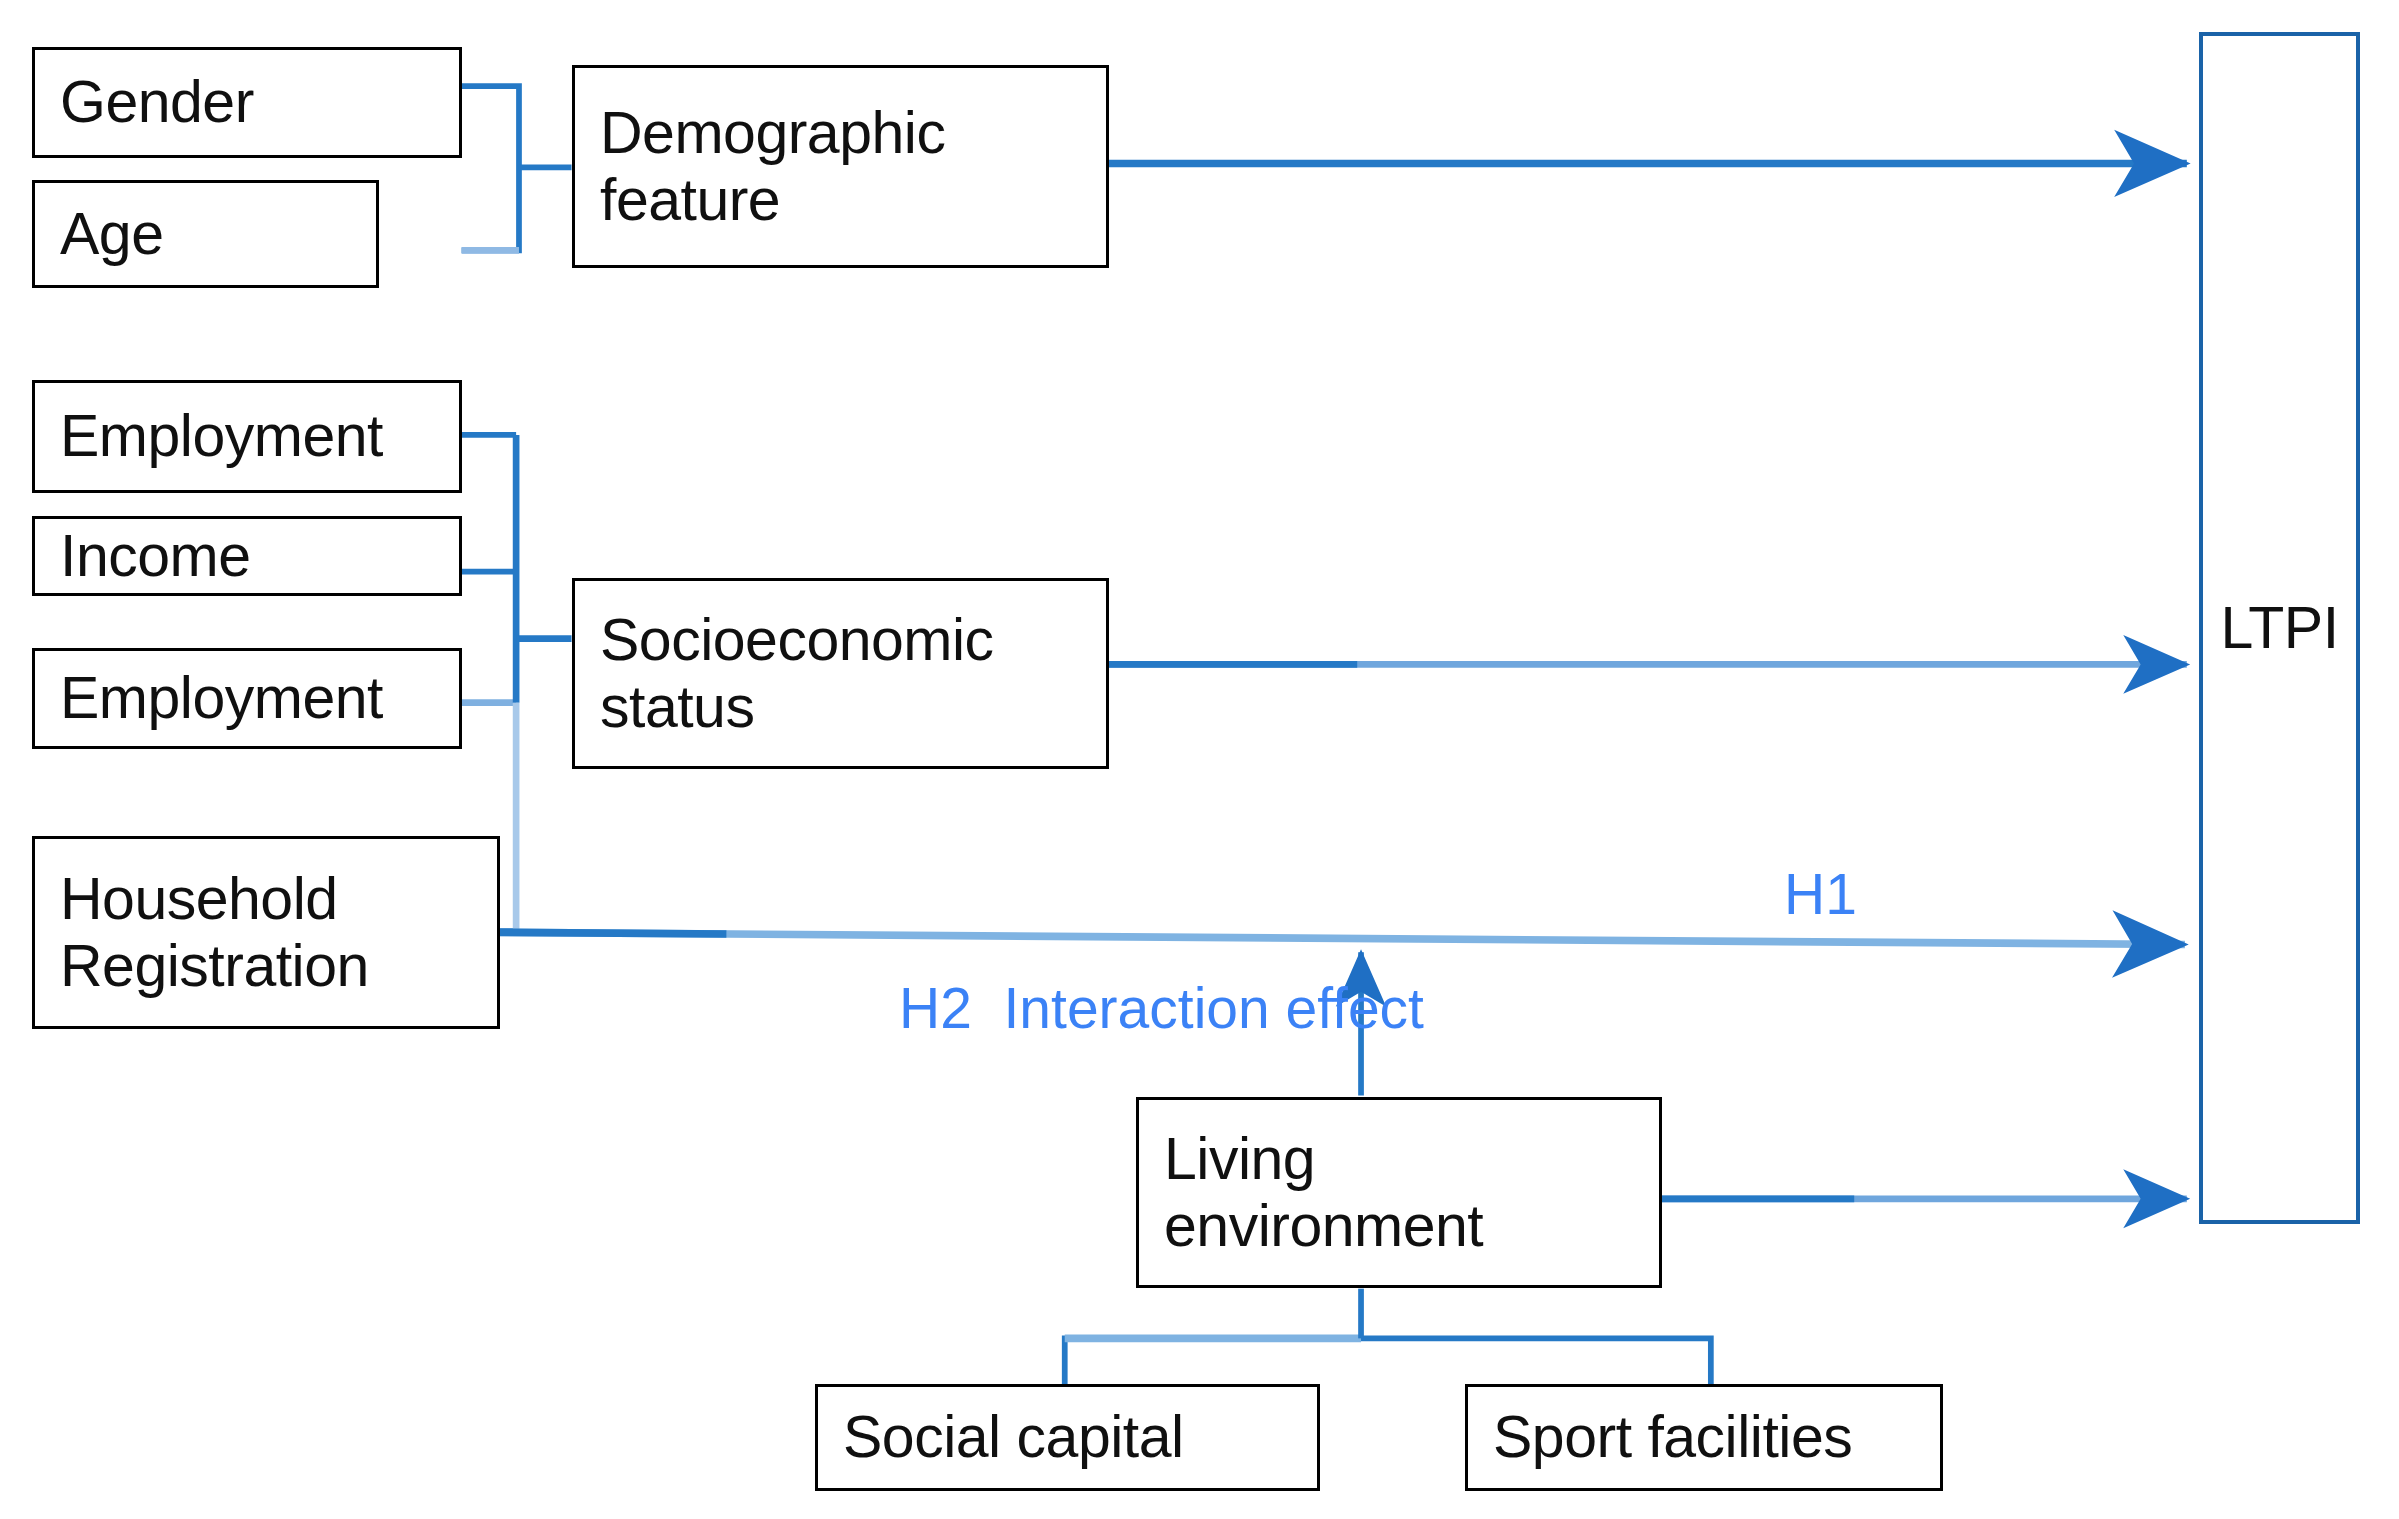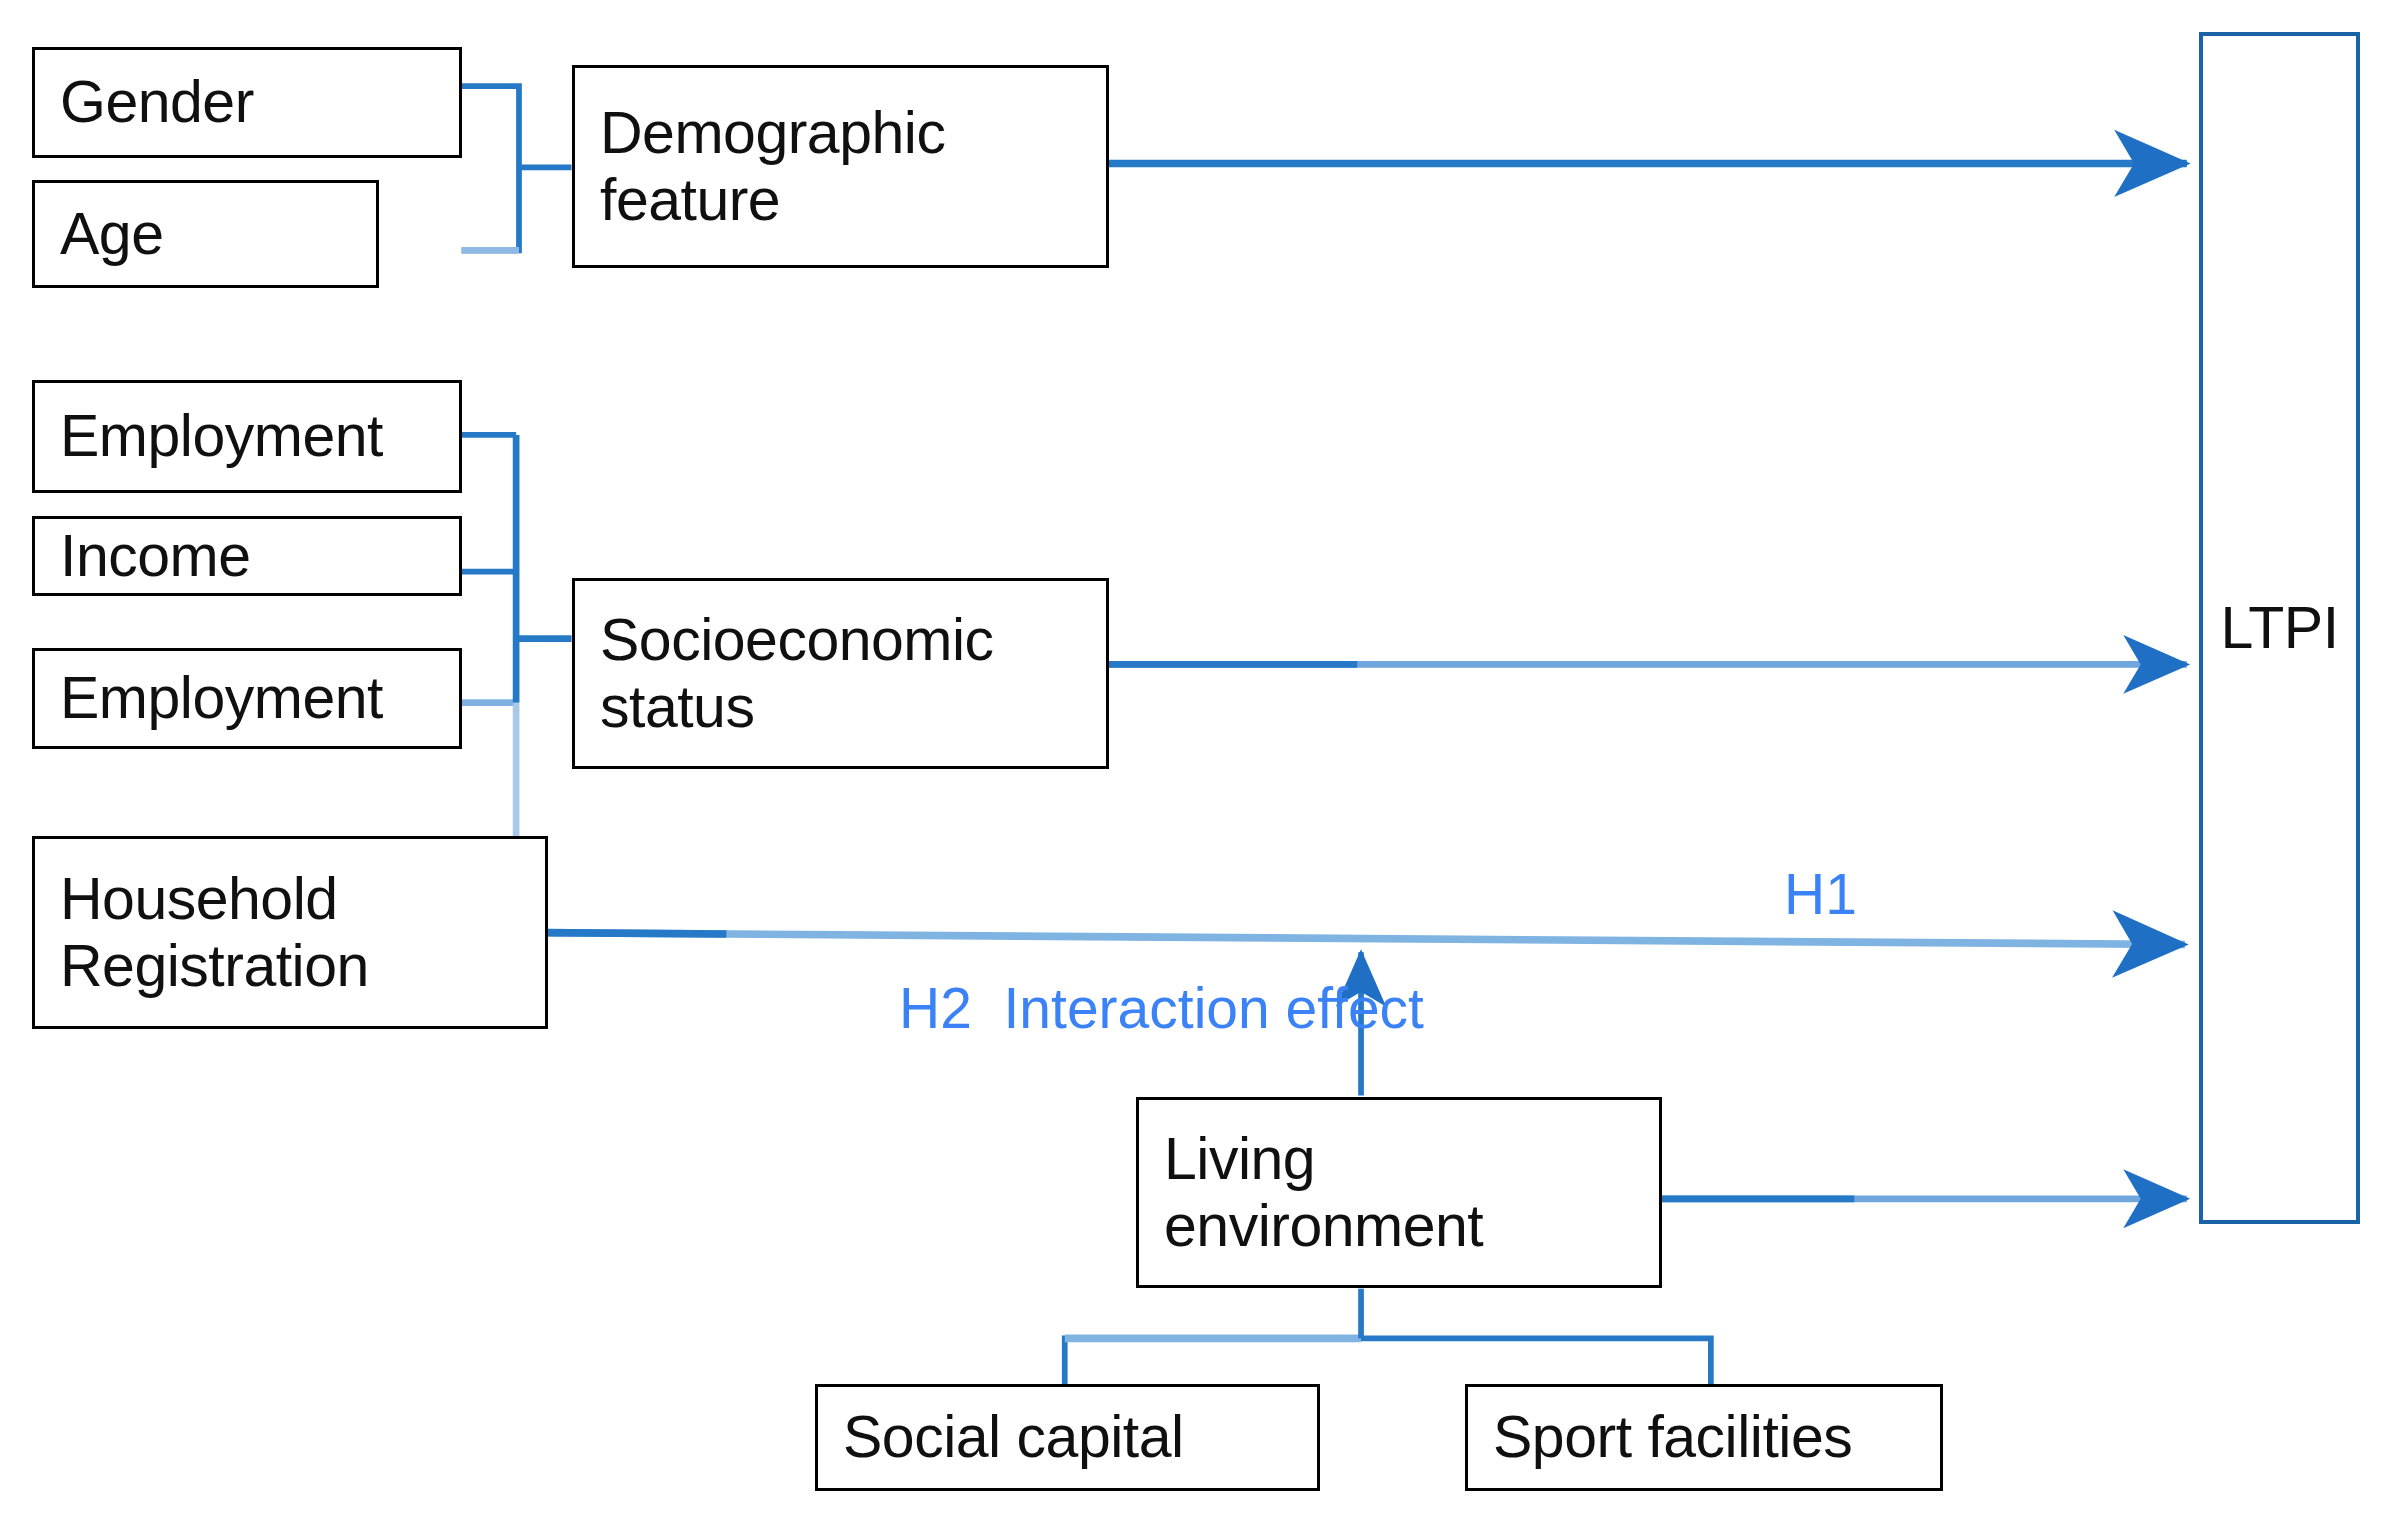--- a/index.html
+++ b/index.html
@@ -143,21 +143,21 @@
   </div>
 
   <div class="node" style="left:32px; top:516px; width:430px; height:80px;">
     <span class="node-text">Income</span>
   </div>
 
   <div class="node" style="left:32px; top:648px; width:430px; height:101px;">
     <span class="node-text">Employment</span>
   </div>
 
-  <div class="node" style="left:32px; top:836px; width:516px; height:193px;">
+  <div class="node" style="left:32px; top:836px; width:468px; height:193px;">
     <span class="node-text">Household
 Registration</span>
   </div>
 
   <div class="node" style="left:572px; top:578px; width:537px; height:191px;">
     <span class="node-text">Socioeconomic
 status</span>
   </div>
 
   <div class="node" style="left:1136px; top:1097px; width:526px; height:191px;">

